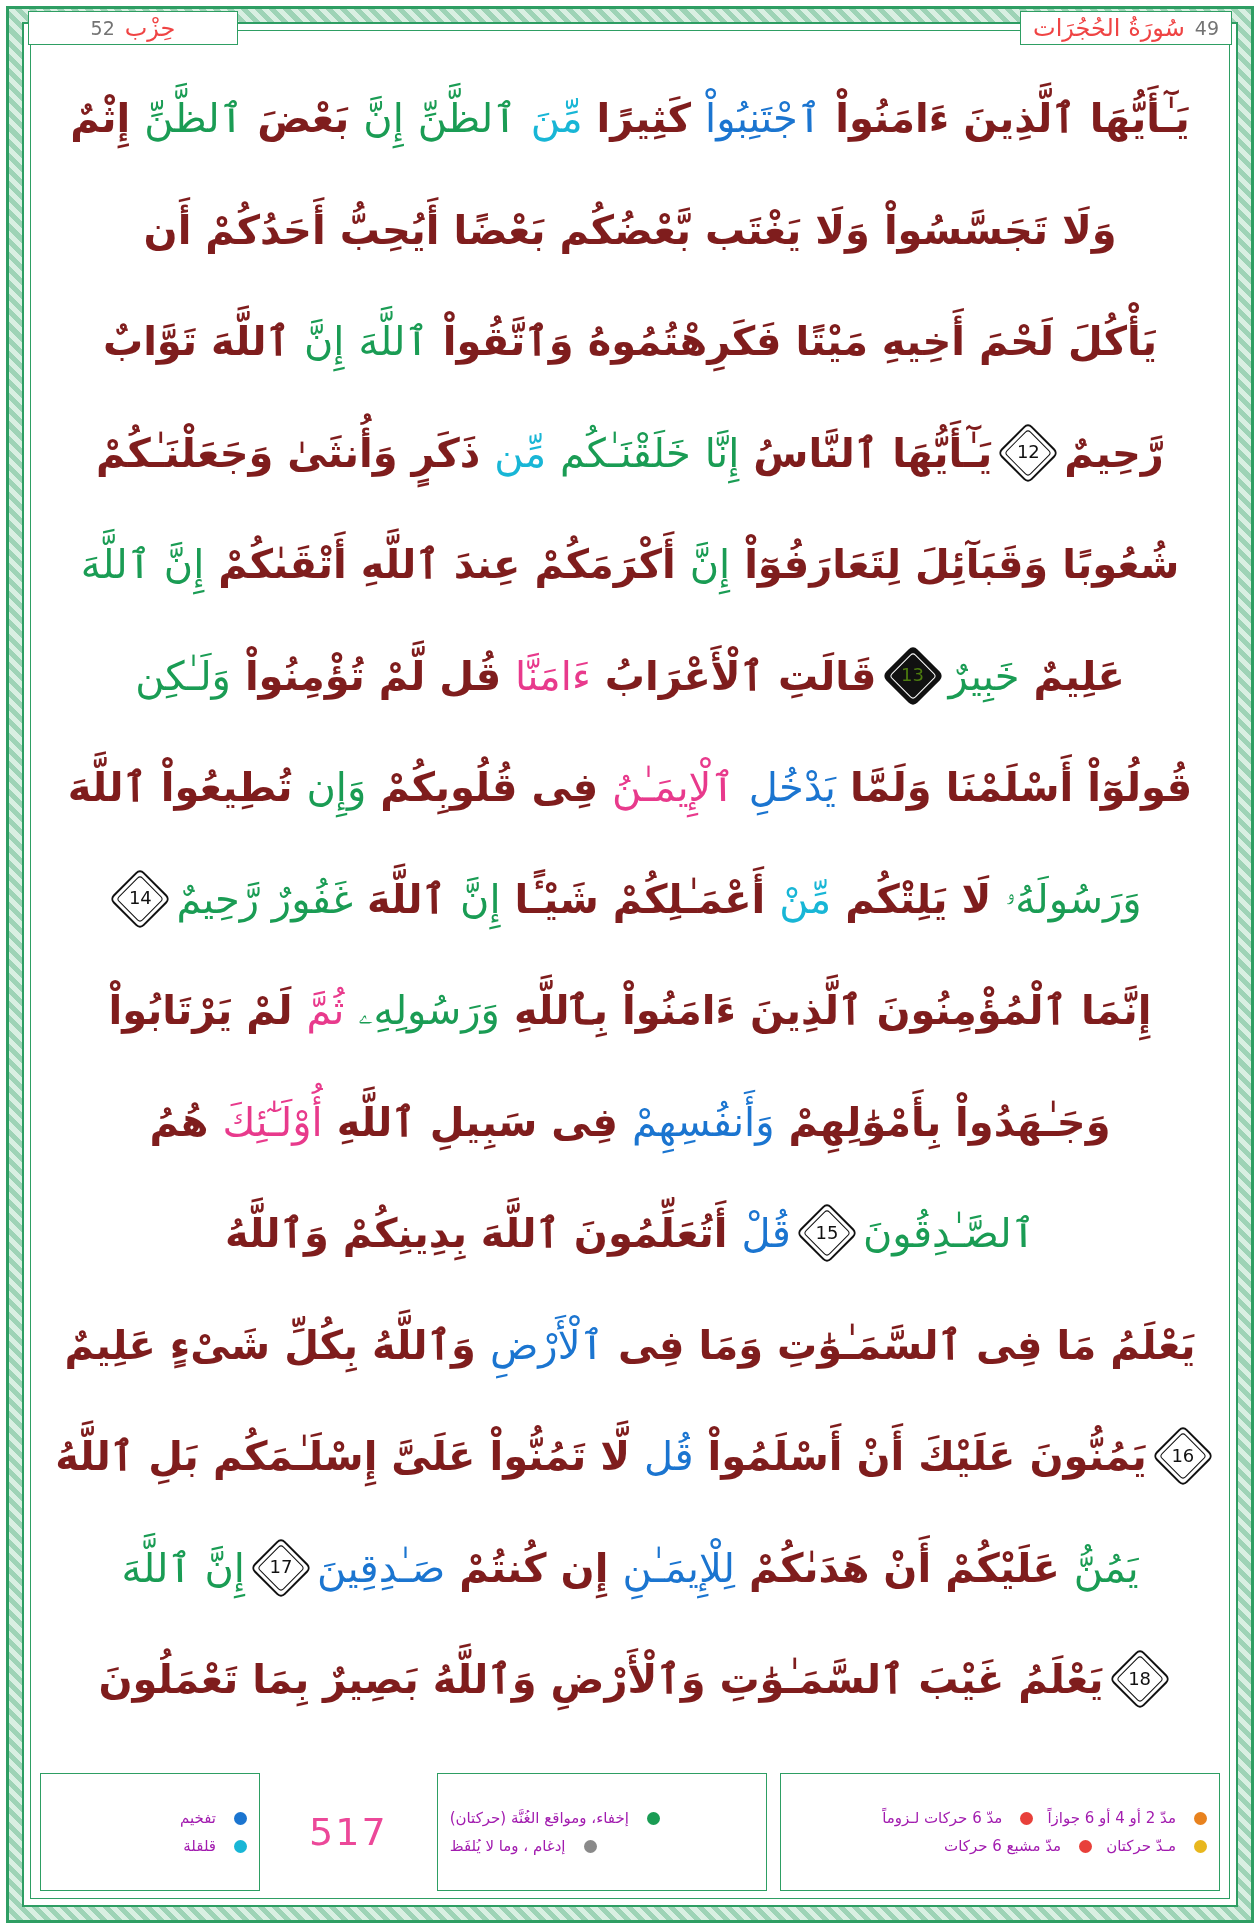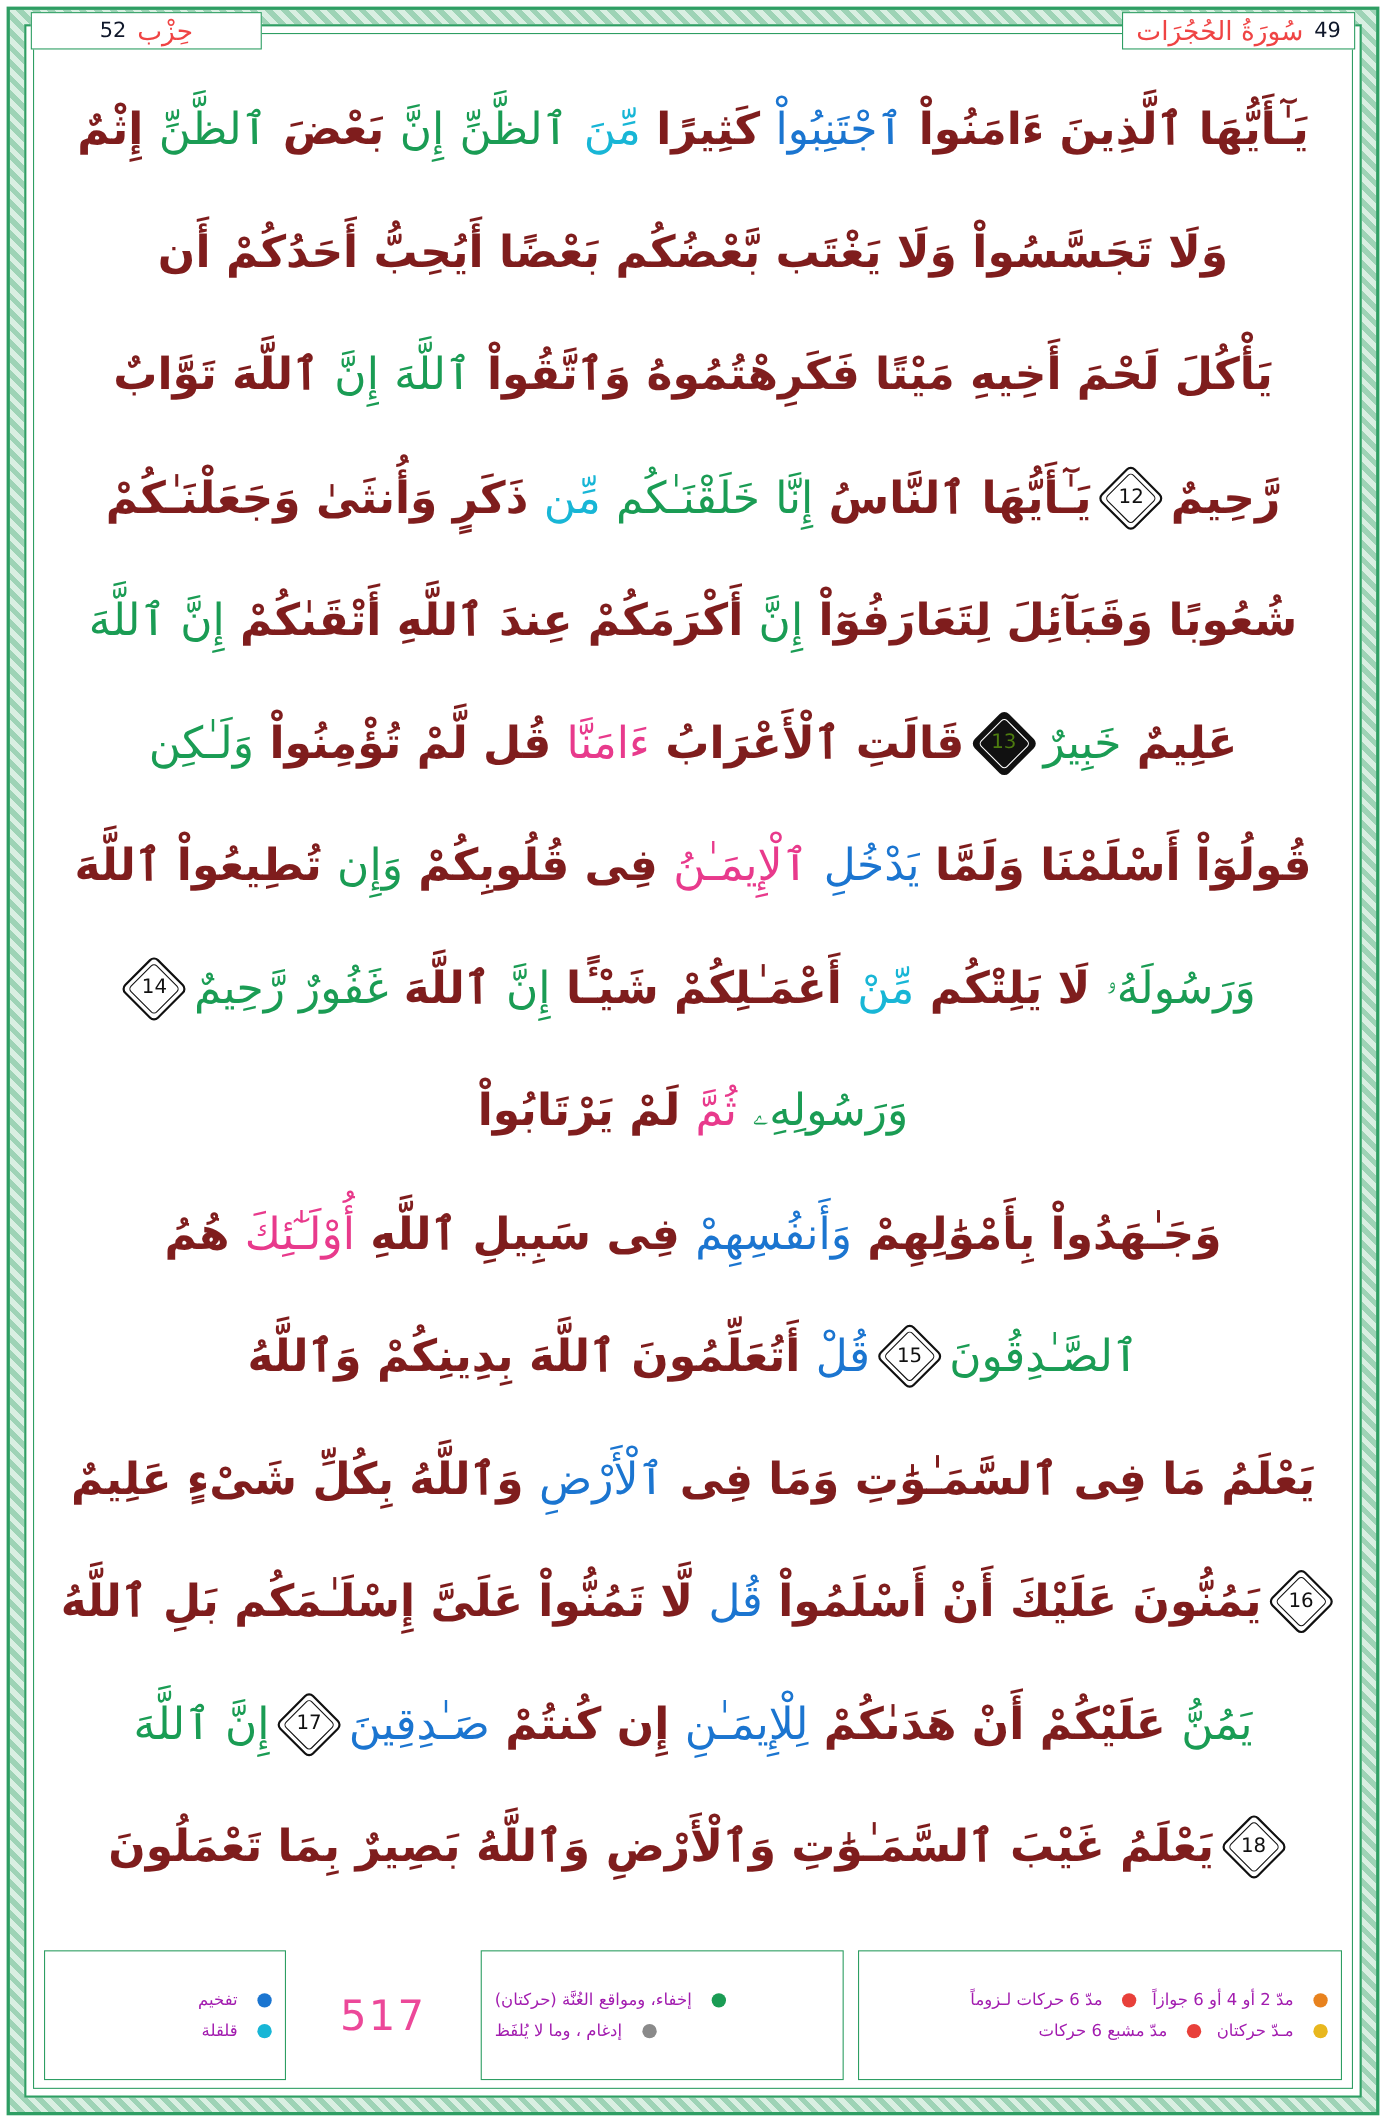--- a/index.html
+++ b/index.html
@@ -82,21 +82,21 @@
   .header-box.right { order: 0; }
   .header-box.left { order: 1; }
   .header-text {
     font-size: 24px;
     color: #ef4444;
     font-family: "DejaVu Sans", "Liberation Sans", sans-serif;
     white-space: nowrap;
   }
   .header-num {
     font-size: 19px;
-    color: #0f172a;
+    color: #737373;
   }
 
   
   .quran-body {
     position: absolute;
     left: 46px;
     right: 46px;
     top: 62px;
     bottom: 200px;
     display: flex;
@@ -321,20 +321,21 @@
         <span class="seg c-green">إِنَّ</span>
         <span class="seg c-black">ٱللَّهَ</span>
         <span class="seg c-green">غَفُورٌ رَّحِيمٌ</span>
         <span class="ayah-mark">
           <span class="ring"></span>
           <span class="ring2"></span>
           <span class="num">14</span>
         </span>
       </div>
       <div class="ayah-line">
+        <span class="seg c-black">إِنَّمَا ٱلْمُؤْمِنُونَ ٱلَّذِينَ ءَامَنُواْ بِٱللَّهِ</span>
         <span class="seg c-green">وَرَسُولِهِۦ</span>
         <span class="seg c-pink">ثُمَّ</span>
         <span class="seg c-black">لَمْ يَرْتَابُواْ</span>
       </div>
       <div class="ayah-line">
         <span class="seg c-black">وَجَـٰهَدُواْ بِأَمْوَٰلِهِمْ</span>
         <span class="seg c-blue">وَأَنفُسِهِمْ</span>
         <span class="seg c-black">فِى سَبِيلِ ٱللَّهِ</span>
         <span class="seg c-pink">أُوْلَـٰٓئِكَ</span>
         <span class="seg c-black">هُمُ</span>

